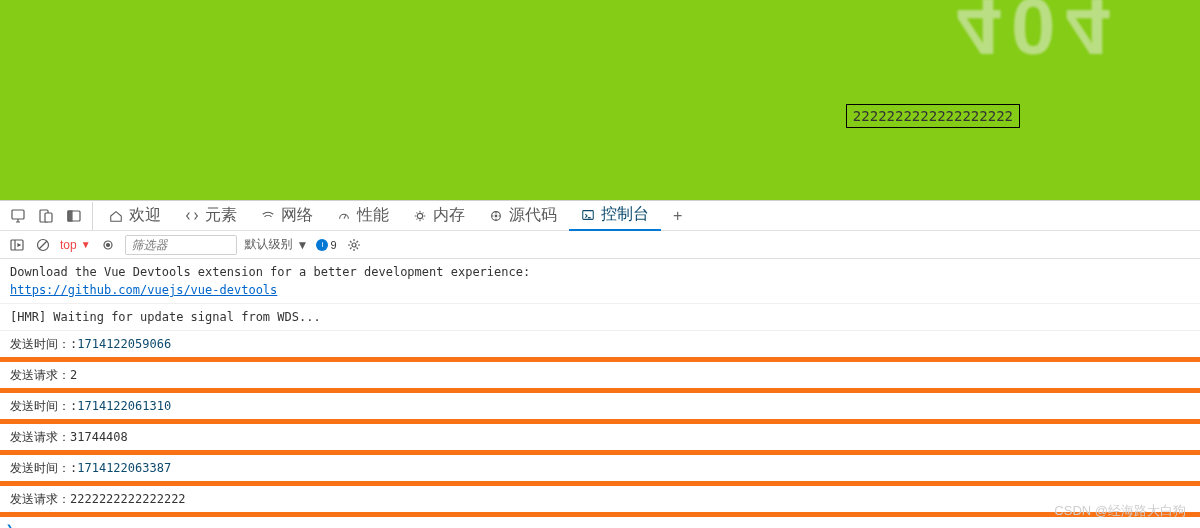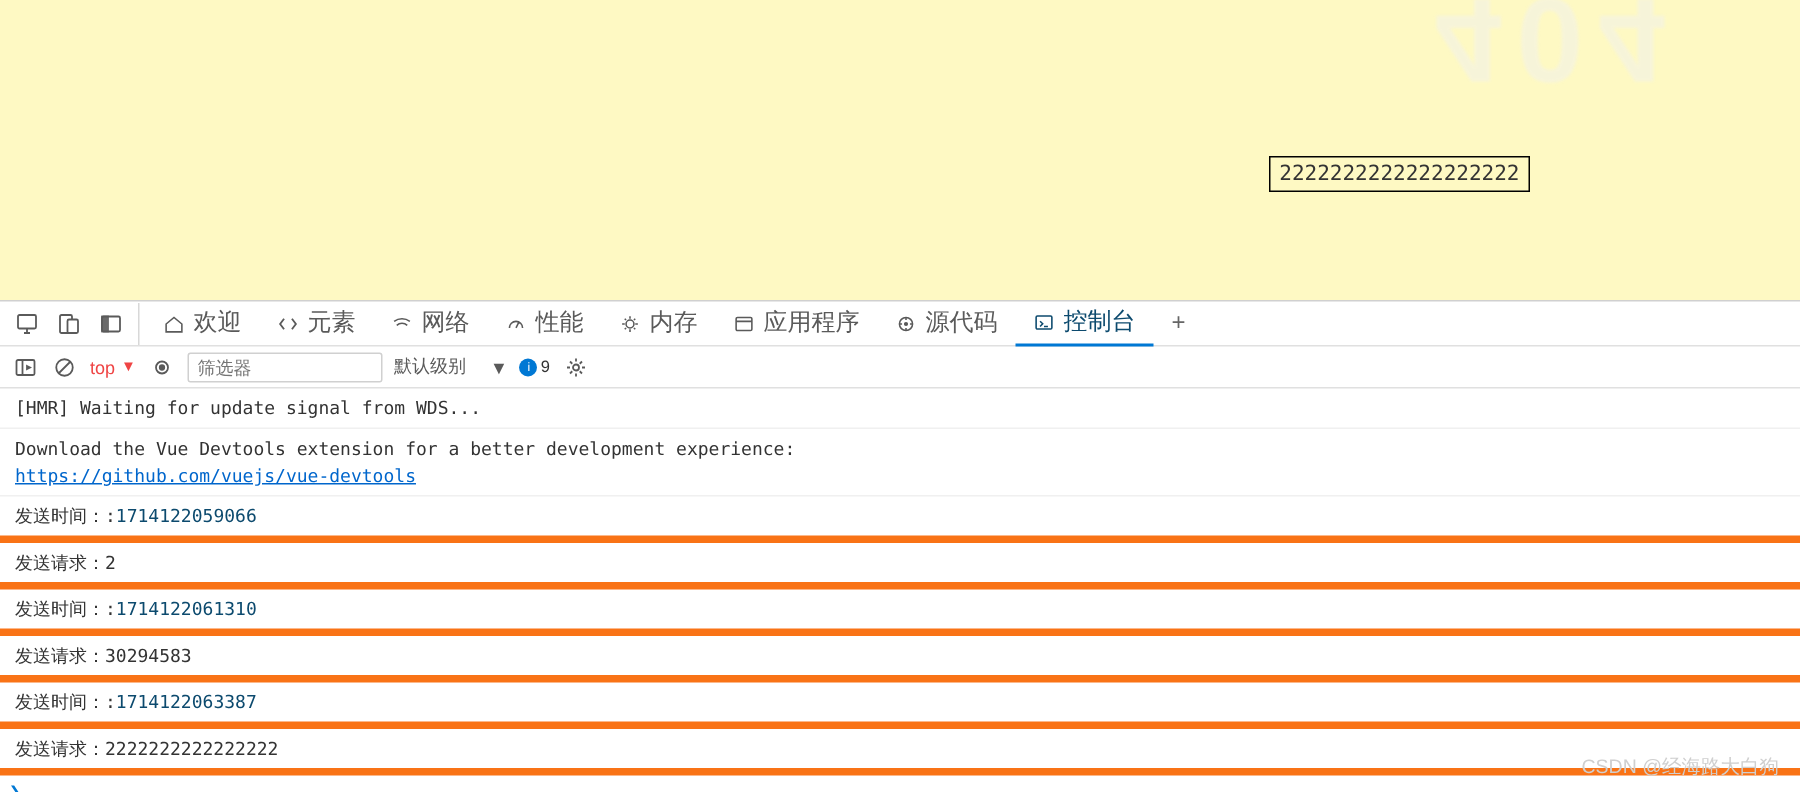--- a/index.html
+++ b/index.html
@@ -1,39 +1,39 @@
 <!DOCTYPE html>
 <html><head>
   <meta charset="utf-8">
   <style>
     * { margin: 0; padding: 0; box-sizing: border-box; }
     body { font-family: "Microsoft YaHei", "PingFang SC", sans-serif; font-size: 12px; color: #333; background: #fff; width: 1200px; height: 528px; overflow: hidden; position: relative; }
     
-    .page-area { height: 200px; position: relative; background: #fef9c3; }
+    .page-area { height: 200px; position: relative; background: #84cc16; }
     .bg-404 { position: absolute; top: -20px; right: 80px; font-size: 80px; font-weight: 700; color: #f0f0f0; letter-spacing: 10px; transform: scaleY(-1); opacity: 0.5; filter: blur(1px); }
     .input-box { position: absolute; top: 104px; right: 180px; border: 1px solid #000; padding: 3px 6px; font-size: 14px; font-family: monospace; }
     
     .devtools { border-top: 1px solid #d0d0d0; }
     .dt-tabs { display: flex; align-items: center; height: 30px; border-bottom: 1px solid #e0e0e0; padding: 0 4px; }
     .dt-left-icons { display: flex; align-items: center; gap: 0; padding-right: 4px; border-right: 1px solid #d8d8d8; margin-right: 4px; }
     .dt-icon-btn { width: 28px; height: 28px; display: flex; align-items: center; justify-content: center; color: #5a5a5a; cursor: pointer; }
     .dt-icon-btn svg { width: 16px; height: 16px; }
     .dt-tab { display: flex; align-items: center; gap: 6px; padding: 0 12px; height: 30px; color: #5a5a5a; cursor: pointer; font-size: 16px; }
     .dt-tab.active { border-bottom: 2px solid #0078d4; color: #0c4a6e; }
     .dt-tab-icon { width: 14px; height: 14px; display: flex; align-items: center; justify-content: center; }
     .dt-tab-icon svg { width: 14px; height: 14px; }
     .dt-plus { padding: 0 12px; color: #666; cursor: pointer; font-size: 16px; }
     
     .dt-toolbar { display: flex; align-items: center; height: 28px; border-bottom: 1px solid #e0e0e0; padding: 0 8px; gap: 8px; }
     .tb-icon { width: 18px; height: 18px; display: flex; align-items: center; justify-content: center; color: #5a5a5a; cursor: pointer; }
     .tb-icon svg { width: 14px; height: 14px; }
     .tb-dropdown { display: flex; align-items: center; gap: 4px; cursor: pointer; color: #ef4444; font-size: 12px; }
     .tb-dropdown .caret { font-size: 10px; }
-    .tb-filter { border: 1px solid #d0d0d0; border-radius: 2px; padding: 2px 6px; font-size: 12px; width: 130px; color: #888; background: #fff; }
-    .tb-level { display: flex; align-items: center; gap: 16px; cursor: pointer; font-size: 12px; color: #5a5a5a; }
+    .tb-filter { border: 1px solid #d0d0d0; border-radius: 2px; padding: 2px 6px; font-size: 12px; width: 112px; color: #888; background: #fff; font-style: italic; }
+    .tb-level { display: flex; align-items: center; gap: 4px; cursor: pointer; font-size: 12px; color: #5a5a5a; }
     .tb-badge { display: inline-flex; align-items: center; gap: 2px; font-size: 11px; }
     .tb-badge .dot { width: 12px; height: 12px; border-radius: 50%; background: #0078d4; color: #fff; display: flex; align-items: center; justify-content: center; font-size: 8px; }
     
     .console-body { font-family: "NSimSun", "SimSun", monospace; font-size: 12px; }
     .c-row { padding: 4px 10px; border-bottom: 5px solid #f97316; display: flex; align-items: baseline; gap: 0; line-height: 18px; }
     .c-row.msg { border-bottom: 1px solid #f0f0f0; }
     .c-link { color: #0066cc; text-decoration: underline; }
     .c-num { color: #0c4a6e; }
     .c-txt { color: #333; }
     .c-vue { display: block; }
@@ -110,29 +110,20 @@
           <svg viewBox="0 0 16 16" fill="none" stroke="currentColor" stroke-width="1.2">
             <circle cx="8" cy="8" r="3"></circle>
             <path d="M8 2v2M8 12v2M2 8h2M12 8h2M4 4l1 1M11 11l1 1M4 12l1-1M11 5l1-1"></path>
           </svg>
         </span>
       <span>内存</span>
     </div>
     <div class="dt-tab">
       <span class="dt-tab-icon">
           <svg viewBox="0 0 16 16" fill="none" stroke="currentColor" stroke-width="1.2">
-            <rect x="2" y="3" width="12" height="10" rx="1"></rect>
-            <path d="M2 6h12"></path>
-          </svg>
-        </span>
-      <span>应用程序</span>
-    </div>
-    <div class="dt-tab">
-      <span class="dt-tab-icon">
-          <svg viewBox="0 0 16 16" fill="none" stroke="currentColor" stroke-width="1.2">
             <circle cx="8" cy="8" r="5"></circle>
             <circle cx="8" cy="8" r="1" fill="currentColor"></circle>
             <path d="M8 3v2M8 11v2M3 8h2M11 8h2"></path>
           </svg>
         </span>
       <span>源代码</span>
     </div>
     <div class="dt-tab active">
       <span class="dt-tab-icon">
           <svg viewBox="0 0 16 16" fill="none" stroke="currentColor" stroke-width="1.2">
@@ -180,44 +171,44 @@
     </div>
     <div class="tb-icon">
       <svg viewBox="0 0 14 14" fill="none" stroke="currentColor" stroke-width="1.2">
           <circle cx="7" cy="7" r="2"></circle>
           <path d="M7 1v2M7 11v2M1 7h2M11 7h2M3 3l1.5 1.5M9.5 9.5L11 11M3 11l1.5-1.5M9.5 4.5L11 3"></path>
         </svg>
     </div>
   </div>
 
   <div class="console-body">
-    <div class="c-row msg">
-      <span class="c-txt">[HMR] Waiting for update signal from WDS...</span>
-    </div>
     <div class="c-row msg c-vue">
       <span class="c-txt">
         <span>Download the Vue Devtools extension for a better development experience:</span>
         <span class="line2"><a class="c-link">https://github.com/vuejs/vue-devtools</a></span>
       </span>
     </div>
+    <div class="c-row msg">
+      <span class="c-txt">[HMR] Waiting for update signal from WDS...</span>
+    </div>
     <div class="c-row">
       <span class="c-txt">发送时间：: </span>
       <span class="c-num">1714122059066</span>
     </div>
     <div class="c-row">
       <span class="c-txt">发送请求： </span>
       <span class="c-txt">2</span>
     </div>
     <div class="c-row">
       <span class="c-txt">发送时间：: </span>
       <span class="c-num">1714122061310</span>
     </div>
     <div class="c-row">
       <span class="c-txt">发送请求： </span>
-      <span class="c-txt">30294583</span>
+      <span class="c-txt">31744408</span>
     </div>
     <div class="c-row">
       <span class="c-txt">发送时间：: </span>
       <span class="c-num">1714122063387</span>
     </div>
     <div class="c-row">
       <span class="c-txt">发送请求： </span>
       <span class="c-txt">2222222222222222</span>
     </div>
     <div class="prompt">❯</div>

